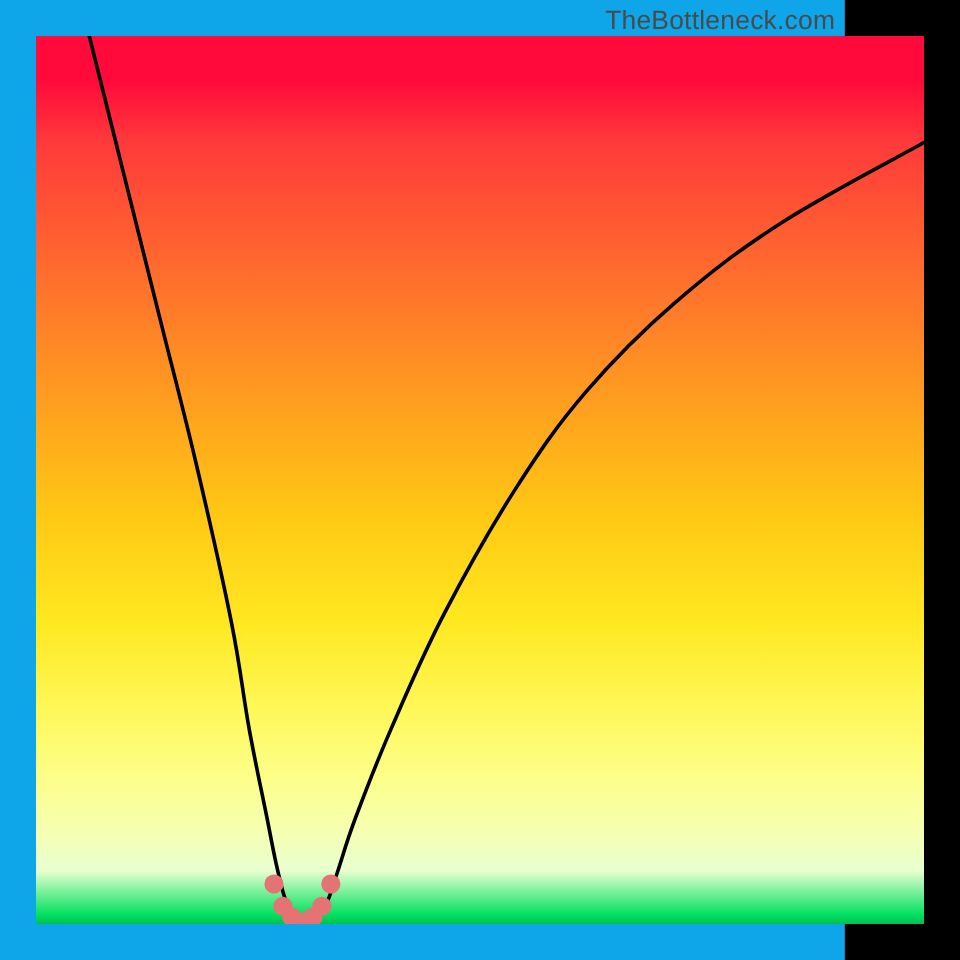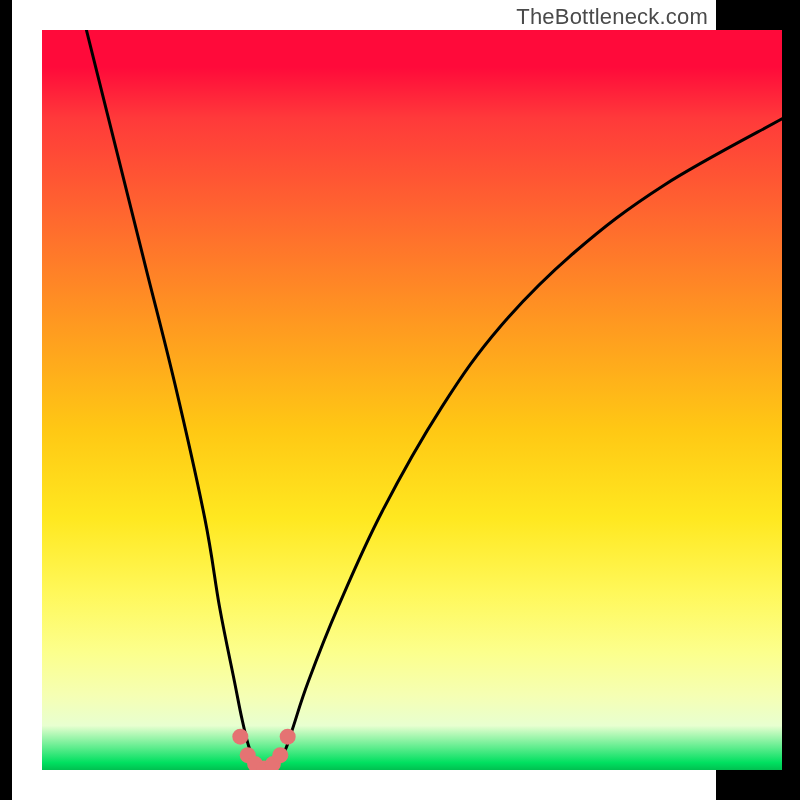--- a/index.html
+++ b/index.html
@@ -7,24 +7,24 @@
     padding: 0;
     width: 800px;
     height: 800px;
     overflow: hidden;
     background: #000;
     font-family: Arial, Helvetica, sans-serif;
   }
   .frame {
     position: absolute;
     top: 0;
-    left: 12px;
+    left: 0;
     width: 704px;
     height: 800px;
-    background: #ffffff;
+    background: #0ea5e9;
   }
   .plot {
     position: absolute;
     top: 30px;
     left: 30px;
     width: 740px;
     height: 740px;
     overflow: hidden;
   }
   .gradient {

